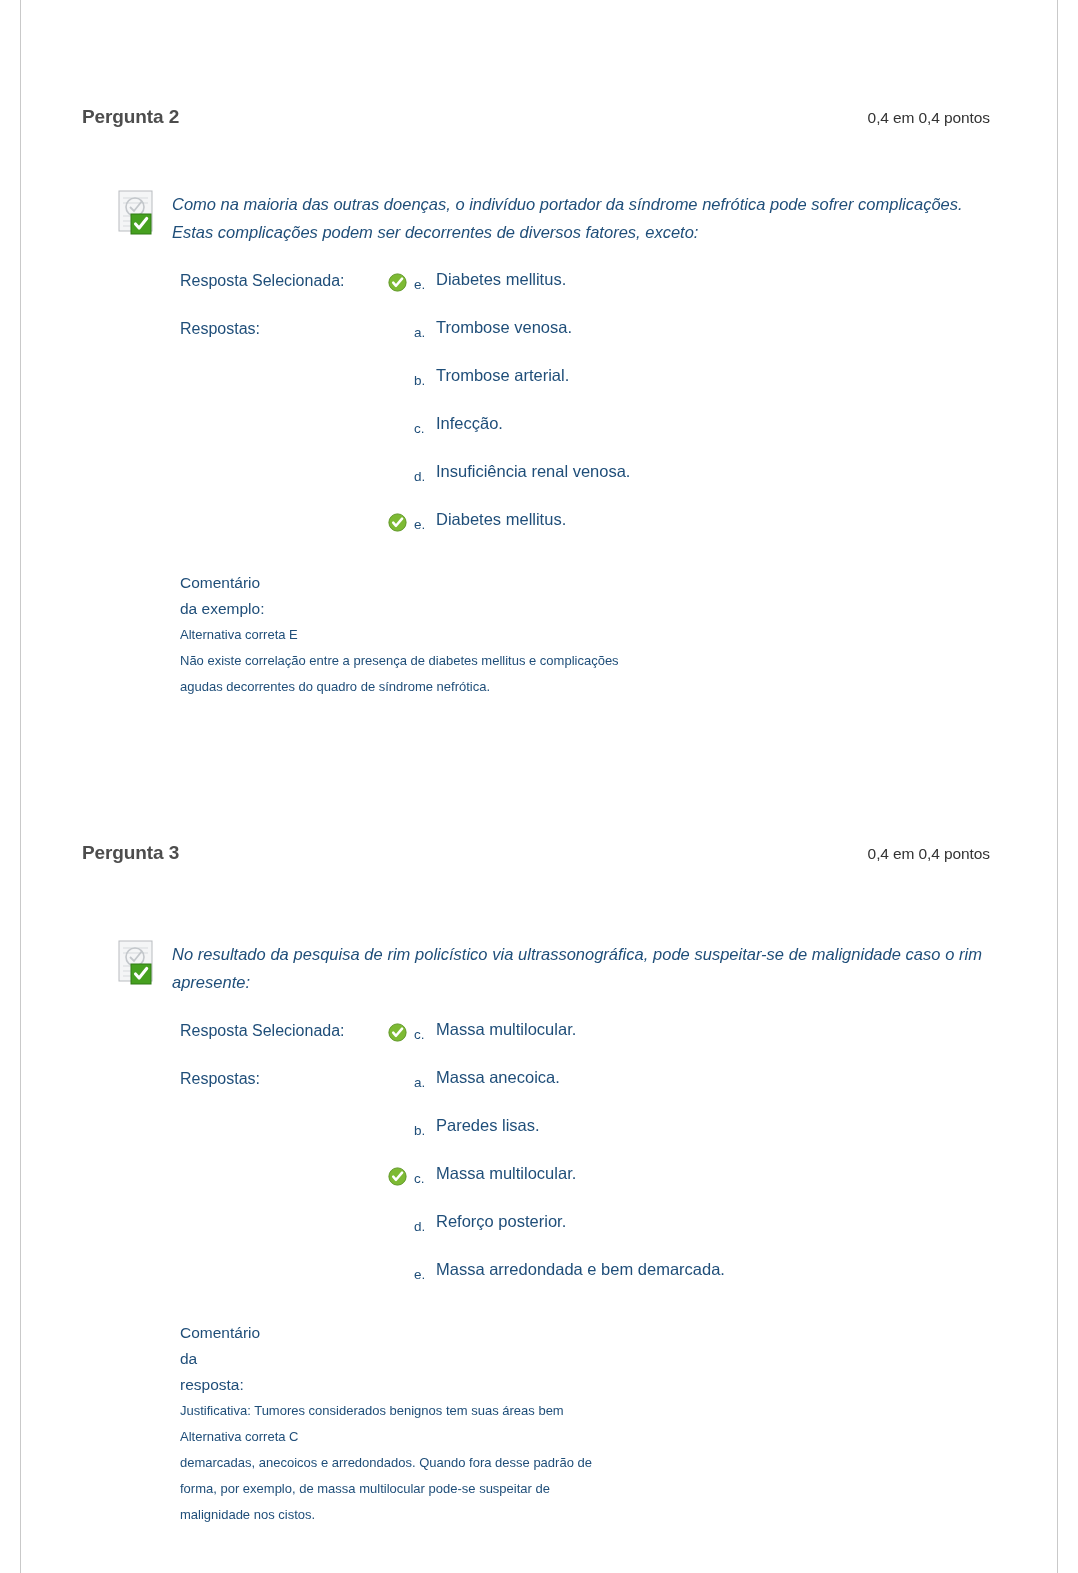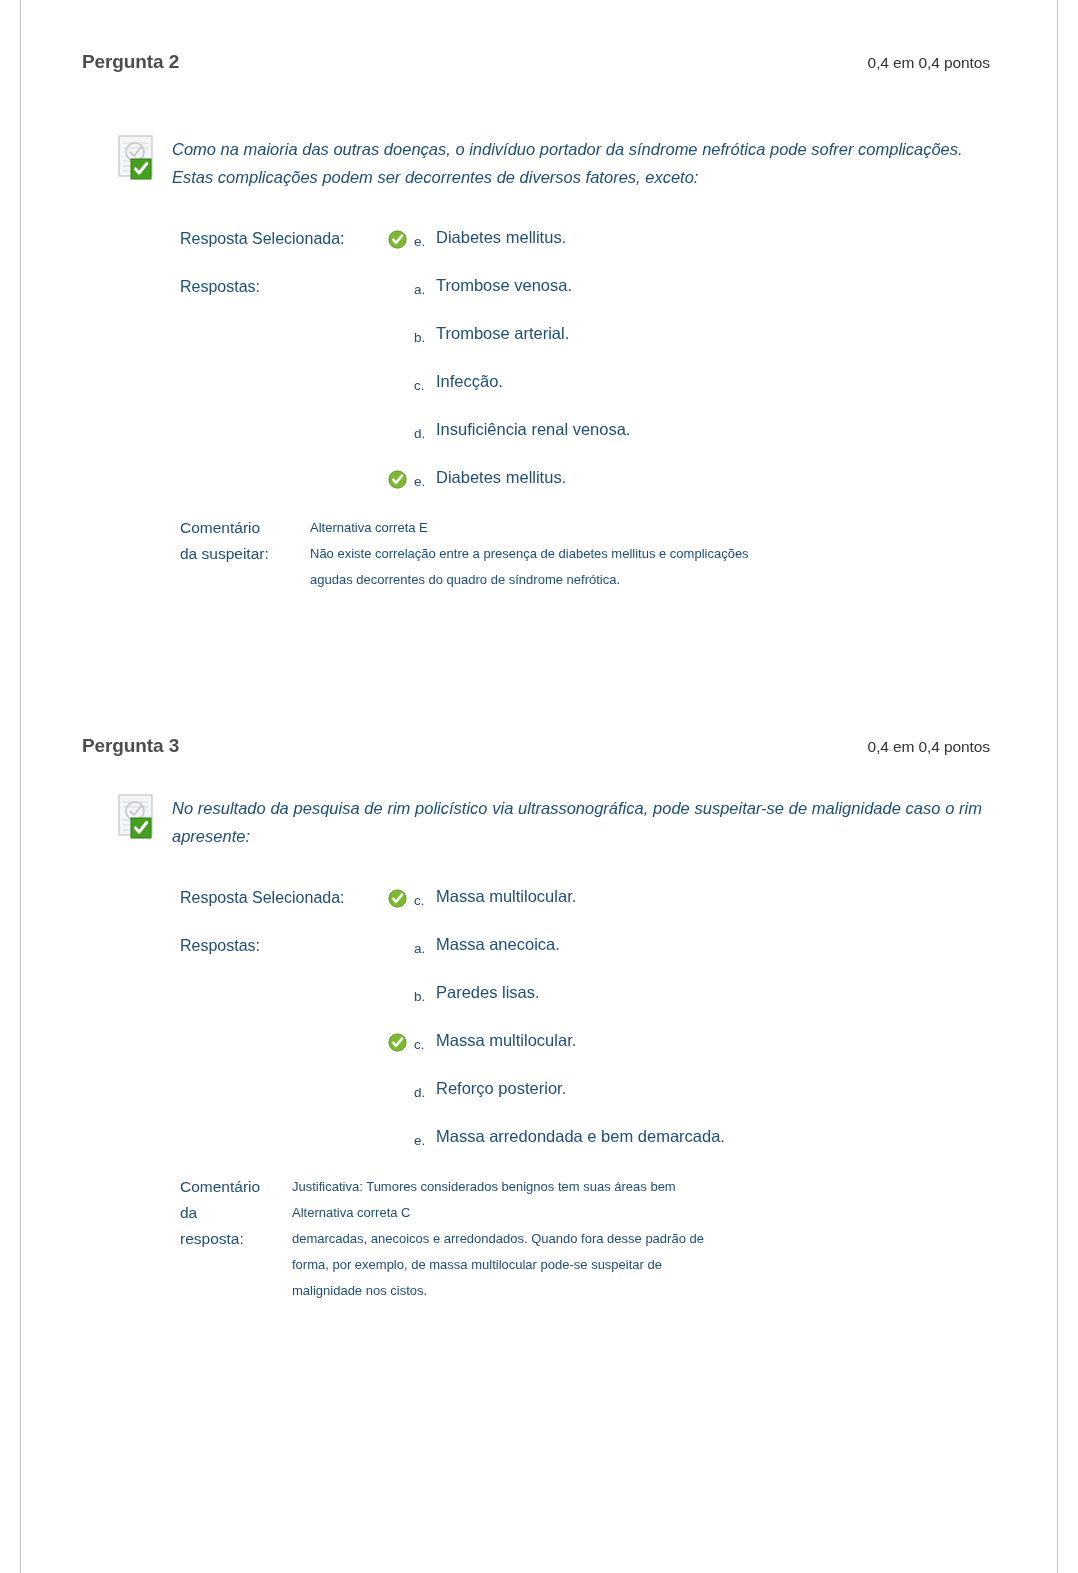--- a/index.html
+++ b/index.html
@@ -56,21 +56,21 @@
     letter-spacing: -0.1px;
   }
 
   
   .q-stem-row {
     position: relative;
     padding-left: 122px;
     padding-right: 96px;
     margin-top: 62px;
   }
-  .q-stem-row.tight { margin-top: 37px; }
+  .q-stem-row.tight { margin-top: 76px; }
   .stem-icon {
     position: absolute;
     left: 118px;
     top: 0;
     width: 42px;
     height: 46px;
   }
   .stem-text {
     font-size: 16.5px;
     line-height: 28px;
@@ -80,21 +80,21 @@
   }
   .stem-text.justify { text-align: justify; }
 
   
   .answers {
     margin-top: 22px;
     padding-left: 180px;
   }
   .ans-row {
     display: flex;
-    align-items: center;
+    align-items: flex-start;
     min-height: 48px;
   }
   .ans-label {
     width: 208px;
     flex: 0 0 208px;
     font-size: 16px;
     color: #1f4e79;
     padding-top: 4px;
   }
   .ans-mark {
@@ -116,39 +116,40 @@
     line-height: 22px;
   }
 
   
   .feedback {
     display: flex;
     align-items: flex-start;
     margin-top: 14px;
     padding-left: 180px;
     padding-right: 110px;
+    flex-direction: column;
   }
   .fb-label {
     font-size: 15.5px;
     line-height: 26px;
     color: #1f4e79;
     flex: 0 0 auto;
   }
   .fb-label.wide { width: 130px; }
   .fb-label.narrow { width: 112px; }
   .fb-body {
     font-size: 13px;
     line-height: 26px;
     color: #1f4e79;
   }
   .fb-line { display: block; }
 
   
   .spacer-q2 { height: 90px; }
-  .q2-top { padding-top: 51px; }
+  .q2-top { padding-top: 106px; }
   .q3-top { padding-top: 52px; }
 
   
   .doc-icon-svg { display: block; }
   .check-bullet { display: block; }
 </style>
 </head>
 <body>
 
 <div class="page-frame"></div>
@@ -232,21 +233,21 @@
         </div>
         <div class="ans-letter">e.</div>
         <div class="ans-text">Diabetes mellitus.</div>
       </div>
 
     </div>
 
     <div class="feedback">
       <div class="fb-label wide">
         <span class="fb-line">Comentário</span>
-        <span class="fb-line">da suspeitar:</span>
+        <span class="fb-line">da exemplo:</span>
       </div>
       <div class="fb-body">
         <span class="fb-line">Alternativa correta E</span>
         <span class="fb-line">Não existe correlação entre a presença de diabetes mellitus e complicações</span>
         <span class="fb-line">agudas decorrentes do quadro de síndrome nefrótica.</span>
       </div>
     </div>
 
   </div>
 

